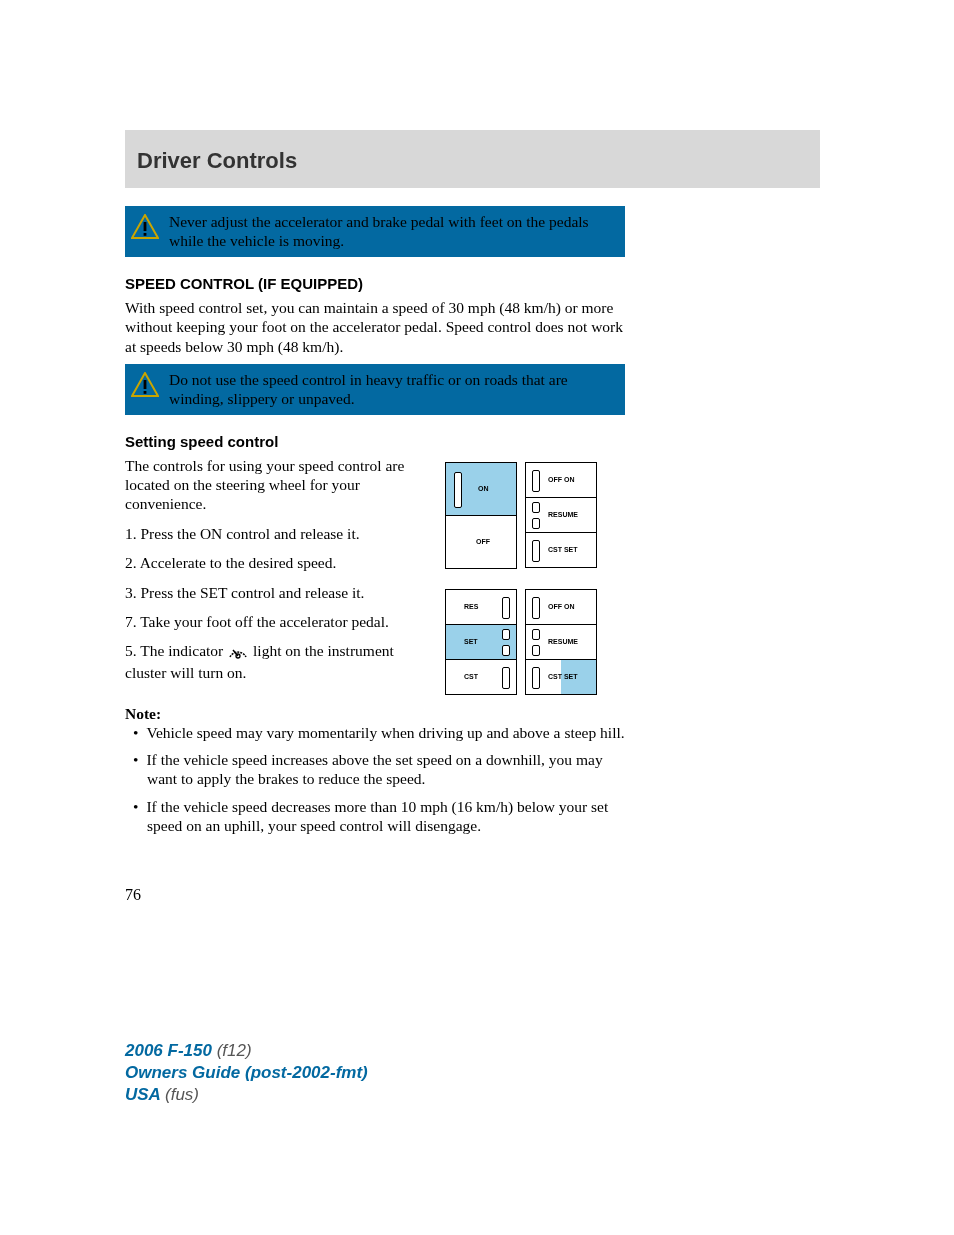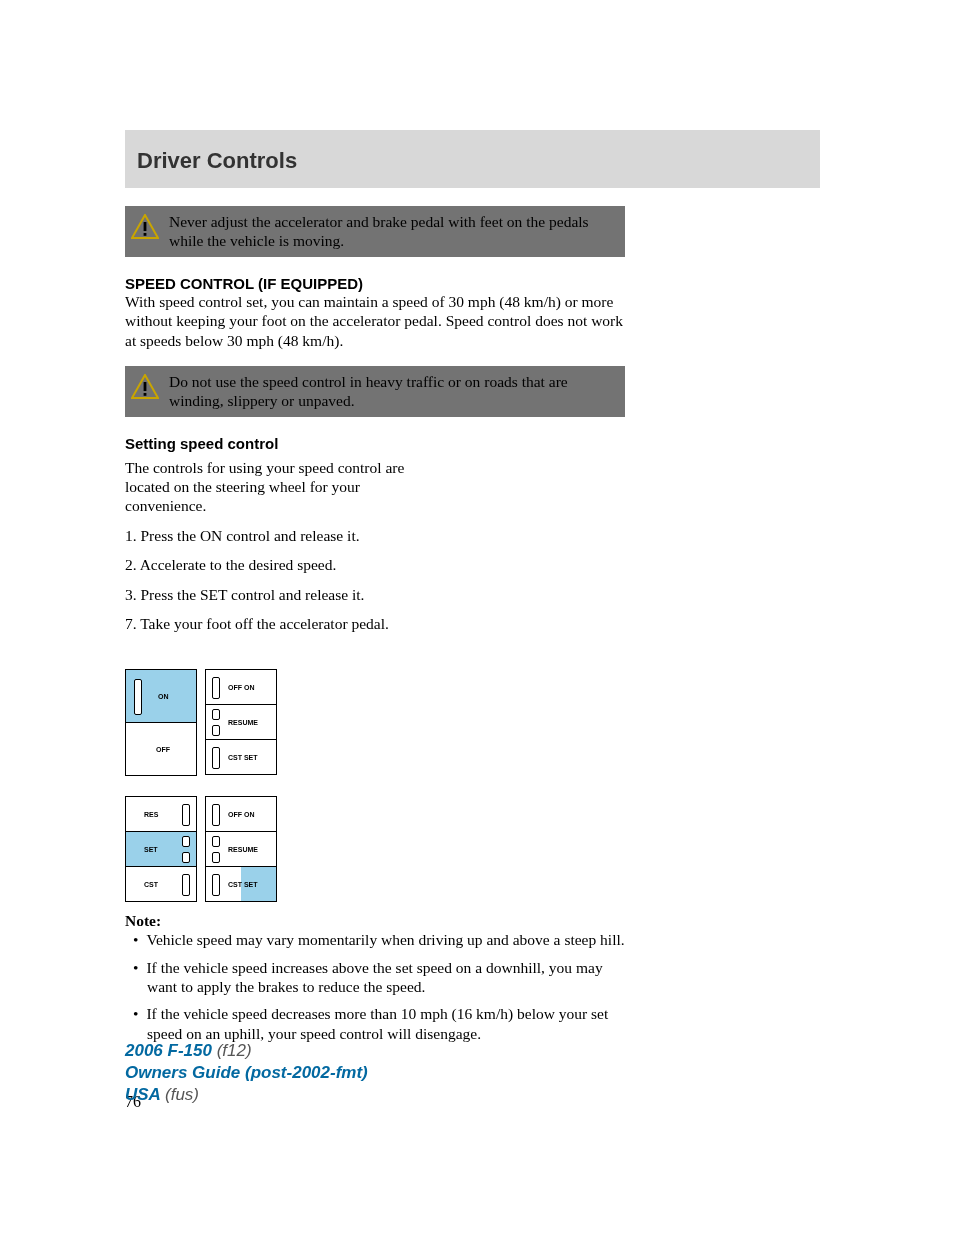--- a/index.html
+++ b/index.html
@@ -25,56 +25,56 @@
   .header-title {
     font-family: Arial, Helvetica, sans-serif;
     font-weight: bold;
     font-size: 22px;
     color: #333;
   }
   .content {
     width: 500px;
   }
   .warn-box {
-    background: #737373;
+    background: #0369a1;
     display: flex;
     align-items: flex-start;
     padding: 6px 10px 6px 6px;
     margin-bottom: 18px;
     gap: 10px;
   }
   .warn-icon {
     flex: 0 0 auto;
     margin-top: 2px;
   }
   .warn-text {
     font-size: 15.5px;
     line-height: 1.25;
   }
   .sec-head {
     font-family: Arial, Helvetica, sans-serif;
     font-weight: bold;
     font-size: 15px;
+    margin-bottom: 6px;
   }
   .sub-head {
     font-family: Arial, Helvetica, sans-serif;
     font-weight: bold;
     font-size: 15px;
     margin-bottom: 6px;
   }
   .para {
     font-size: 15.5px;
     line-height: 1.25;
-    margin-bottom: 16px;
+    margin-bottom: 8px;
   }
   .two-col {
     display: flex;
     gap: 20px;
     margin-bottom: 10px;
-    flex-direction: column;
   }
   .left-col { width: 300px; }
   .right-col {
     width: 180px;
     display: flex;
     flex-direction: column;
     gap: 20px;
     padding-top: 6px;
   }
   .step {
@@ -193,20 +193,31 @@
 
     <div class="sub-head">Setting speed control</div>
 
     <div class="two-col">
       <div class="left-col">
         <div class="step">The controls for using your speed control are located on the steering wheel for your convenience.</div>
         <div class="step">1. Press the ON control and release it.</div>
         <div class="step">2. Accelerate to the desired speed.</div>
         <div class="step">3. Press the SET control and release it.</div>
         <div class="step">7. Take your foot off the accelerator pedal.</div>
+        <div class="step">
+          <span>5. The indicator </span>
+          <span class="cruise-icon">
+            <svg width="22" height="16" viewBox="0 0 22 16">
+                <path d="M3 14 A9 9 0 0 1 19 14" fill="none" stroke="#000" stroke-width="1.5" stroke-dasharray="2 1"></path>
+                <circle cx="11" cy="13" r="2" fill="none" stroke="#000" stroke-width="1.3"></circle>
+                <line x1="11" y1="13" x2="6" y2="7" stroke="#000" stroke-width="1.5"></line>
+              </svg>
+          </span>
+          <span> light on the instrument cluster will turn on.</span>
+        </div>
       </div>
 
       <div class="right-col">
 
         <div class="diag">
           <div class="diag-col">
             <div class="cell cell-tall hl">
               <span class="btn btn-xtall" style="left:8px;"></span>
               <span class="lbl" style="left:32px;">ON</span>
             </div>

